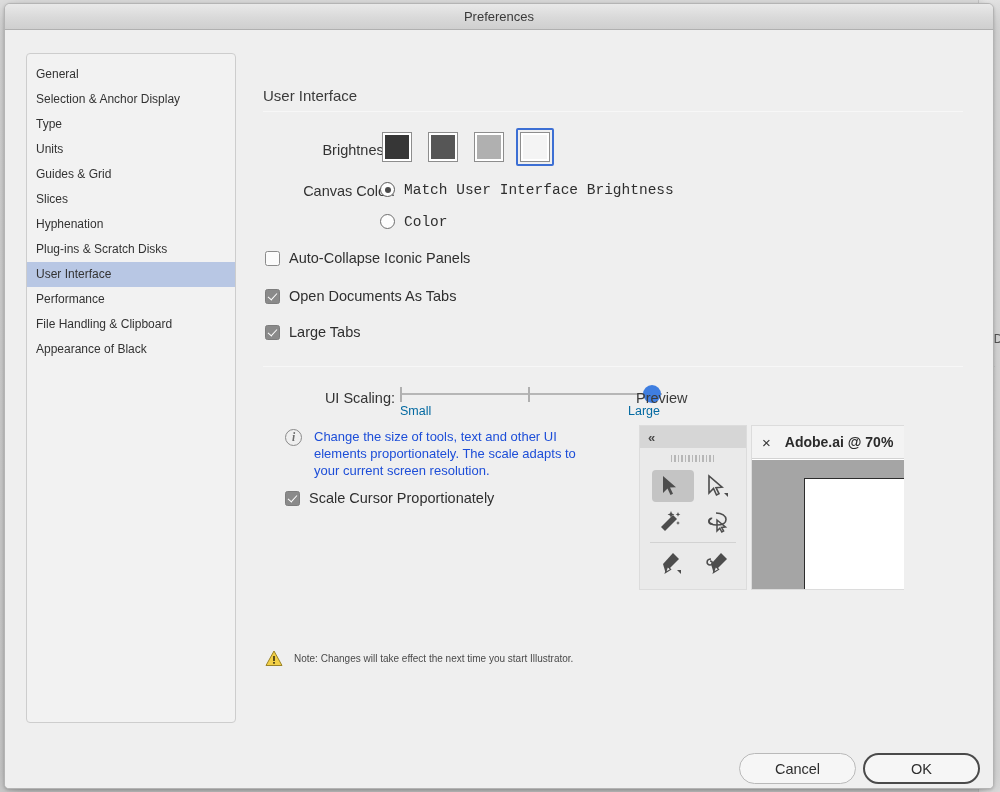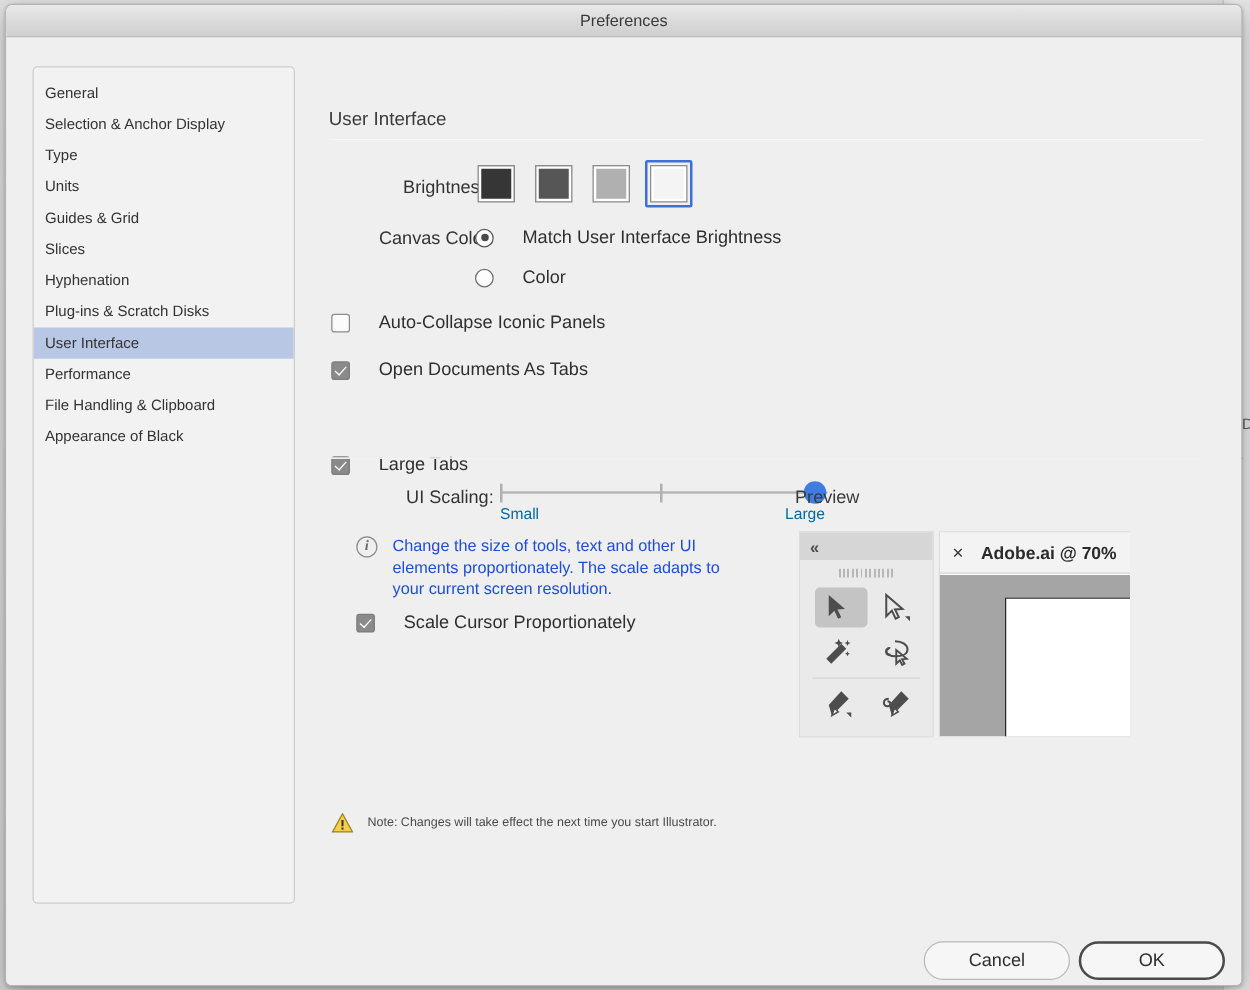--- a/index.html
+++ b/index.html
@@ -96,40 +96,40 @@
     display: flex; align-items: center; justify-content: center;
   }
   .sw-wrap.selected { border-color: #3d6fd4; }
   .sw {
     width: 100%; height: 100%;
     border: 2px solid #fff;
     outline: 1px solid #8d8d8d;
   }
 
   
-  .radio-row { position: absolute; display: flex; align-items: center; gap: 23px; }
+  .radio-row { position: absolute; display: flex; gap: 9px; font-family: Liberation Mono, monospace; }
   #radio-match { left: 121px; top: 152px; }
   #radio-white { left: 121px; top: 184px; }
   .radio {
     width: 15px; height: 15px; border-radius: 50%;
     border: 1.6px solid #6e6e6e; background: #fdfdfd;
     display: flex; align-items: center; justify-content: center;
     flex: 0 0 auto;
   }
   .radio.on { border-color: #5a5a5a; }
   .radio.on::after {
     content: ""; width: 6px; height: 6px; border-radius: 50%; background: #4a4a4a;
   }
   .radio-label { font-size: 14.5px; color: #2f2f2f; }
 
   
-  .cb-row { position: absolute; display: flex; align-items: center; gap: 23px; }
+  .cb-row { position: absolute; display: flex; align-items: center; gap: 9px; }
   #cb-autocollapse { left: 6px; top: 220px; }
   #cb-opendocs     { left: 6px; top: 258px; }
-  #cb-largetabs    { left: 6px; top: 294px; margin-top: 40px; }
+  #cb-largetabs    { left: 6px; top: 294px; }
   #cb-scalecursor  { left: 26px; top: 460px; }
   .cbox {
     width: 15px; height: 15px; border-radius: 2.5px;
     border: 1.4px solid #8b8b8b; background: #fbfbfb;
     flex: 0 0 auto; position: relative;
   }
   .cbox.on { background: #8a8a8a; border-color: #7d7d7d; }
   .cbox.on::after {
     content: ""; position: absolute; left: 4.4px; top: 1.4px;
     width: 4px; height: 8px;

